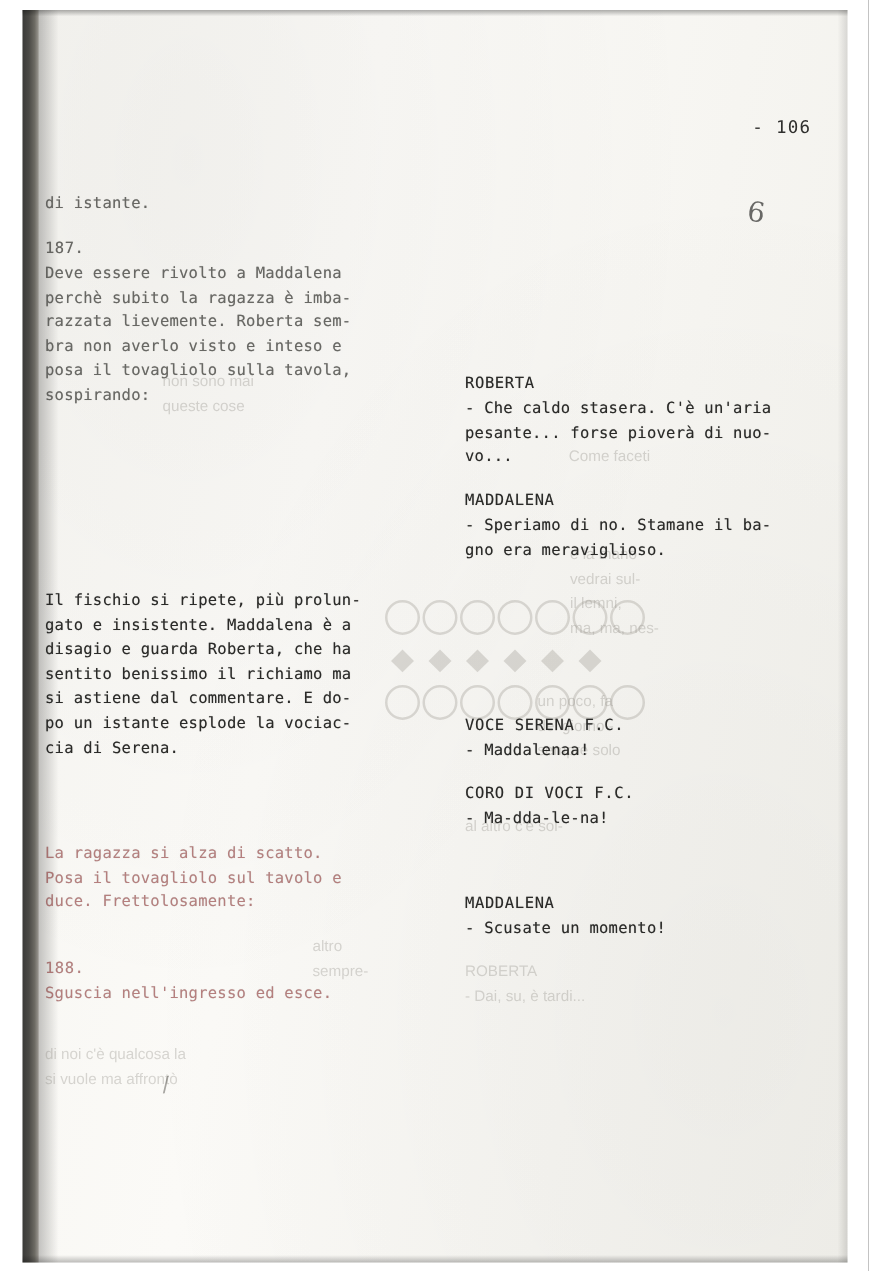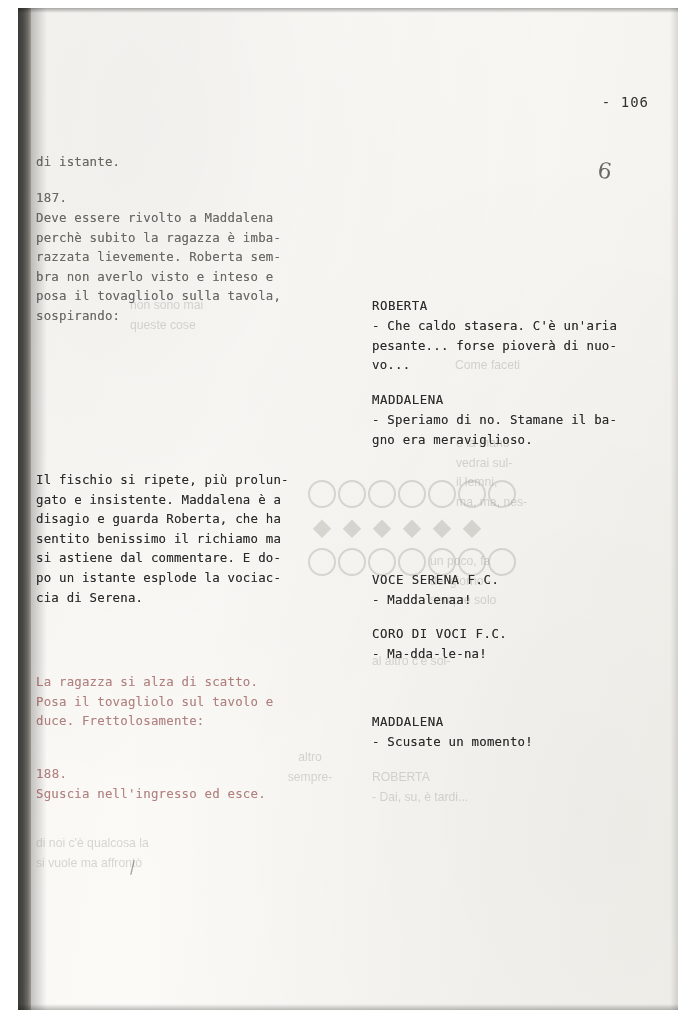--- a/index.html
+++ b/index.html
@@ -173,21 +173,21 @@
 queste cose</div>
   <div class="ghost" style="left:430px; top:356px; width:200px;margin-left:25px;">Come faceti</div>
   <div class="ghost" style="left:430px; top:434px; width:215px;margin-left:26px;">e la mano
 vedrai sul-
 il lemni,
 ma, ma, nes-</div>
   <div class="ghost" style="left:430px; top:552px; width:215px;">un poco, fa
 del giorno -
 sempre solo</div>
   <div class="ghost" style="left:372px; top:652px; width:250px;">al altro c'è sol-</div>
-  <div class="ghost" style="left:250px; top:748px; width:120px;text-align:center;">altro
+  <div class="ghost" style="left:250px; top:748px; width:120px;">altro
 sempre-</div>
   <div class="ghost" style="left:372px; top:768px; width:250px;">ROBERTA
 - Dai, su, è tardi...</div>
   <div class="ghost" style="left:36px; top:834px; width:310px;">di noi c'è qualcosa la
 si vuole ma affrontò</div>
 
   <svg class="watermark" viewBox="0 0 250 120">
     <g fill="none" stroke="#9b978f" stroke-width="2">
       <circle cx="22" cy="26" r="13"></circle>
         <circle cx="52" cy="26" r="13"></circle>

